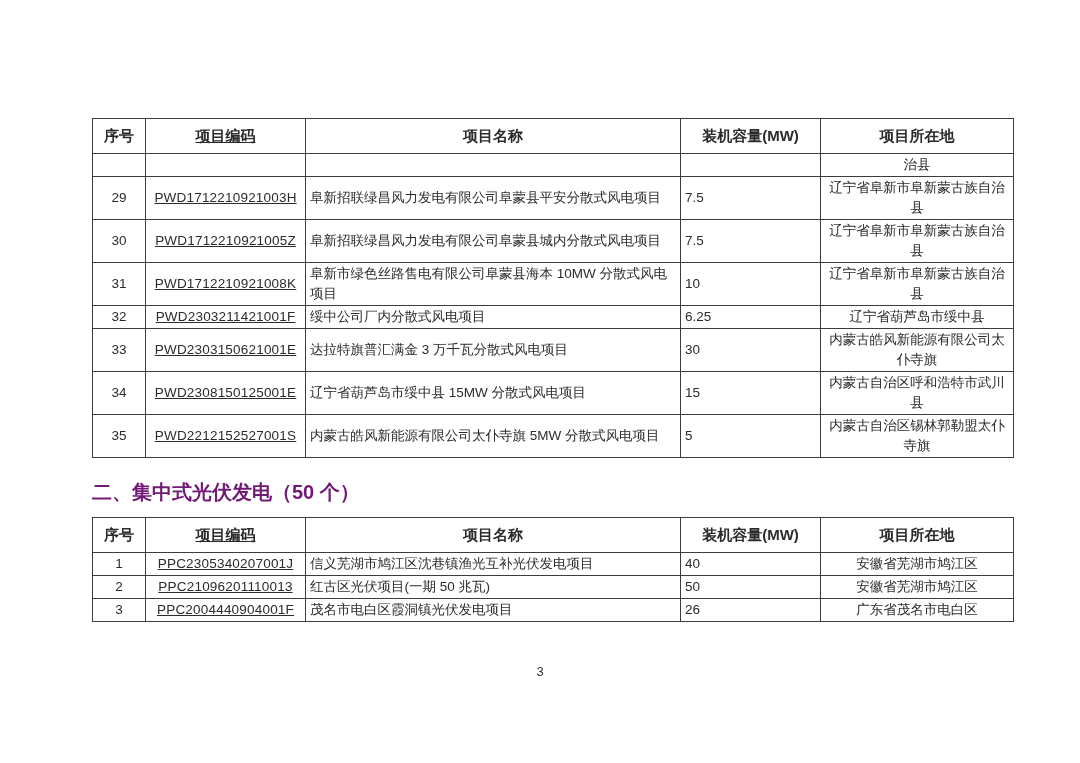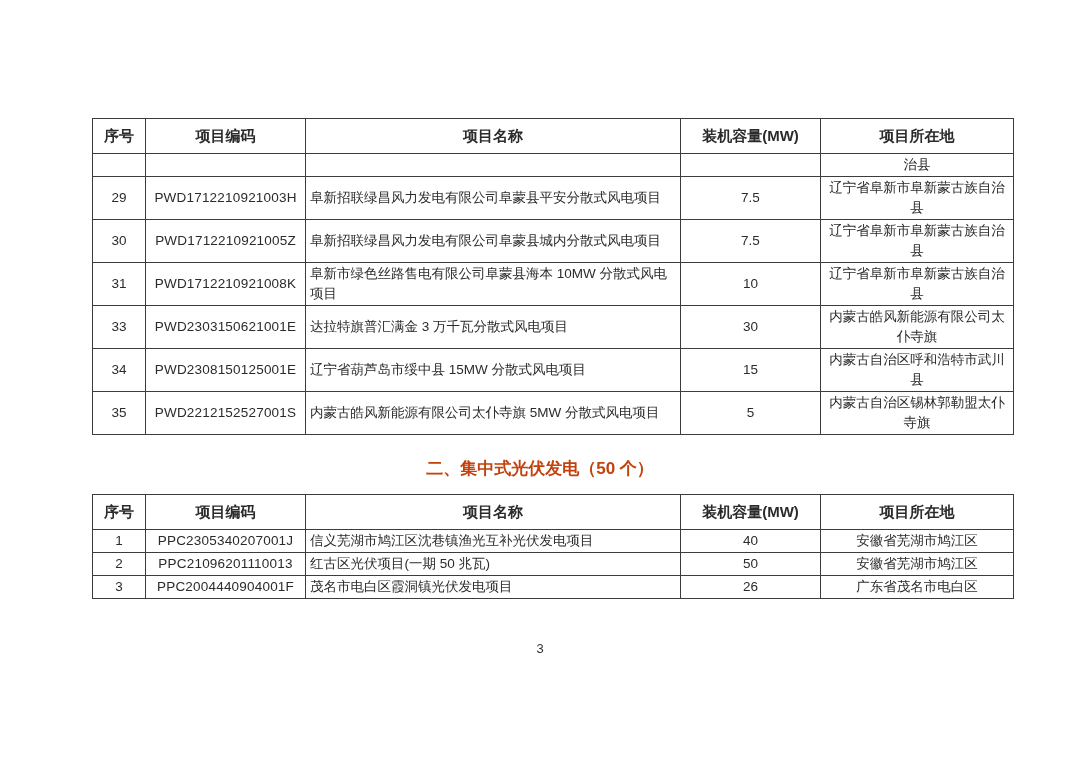--- a/index.html
+++ b/index.html
@@ -29,30 +29,30 @@
     word-break:break-all;
   }
   table.ptable th{
     font-weight:bold;
     font-size:15px;
     text-align:center;
     padding:6px 2px;
     line-height:22px;
   }
   .c-no{width:48px;text-align:center;}
-  .c-code{width:155px;text-align:center;}
+  .c-code{width:155px;text-align:center;text-decoration:underline;}
   .c-name{width:370px;text-align:left;margin-top:32px;}
-  .c-cap{width:135px;text-align:center;}
+  .c-cap{width:135px;}
   .c-loc{width:188px;text-align:center;}
   td.c-code{letter-spacing:0.2px;}
   .section-heading{
-    text-align:center;
-    font-size:17px;
+    text-align:left;
+    font-size:20px;
     font-weight:bold;
-    color:#c2410c;
+    color:#701a75;
     margin:22px 0 13px 0;
     line-height:24px;
   }
   .page-number{
     text-align:center;
     font-size:13px;
     color:#333;
     margin-top:42px;
   }
 </style>
@@ -92,20 +92,27 @@
         <td class="c-name">阜新招联绿昌风力发电有限公司阜蒙县城内分散式风电项目</td>
         <td class="c-cap">7.5</td>
         <td class="c-loc">辽宁省阜新市阜新蒙古族自治县</td>
       </tr>
       <tr>
         <td class="c-no">31</td>
         <td class="c-code">PWD1712210921008K</td>
         <td class="c-name">阜新市绿色丝路售电有限公司阜蒙县海本 10MW 分散式风电项目</td>
         <td class="c-cap">10</td>
         <td class="c-loc">辽宁省阜新市阜新蒙古族自治县</td>
+      </tr>
+      <tr>
+        <td class="c-no">32</td>
+        <td class="c-code">PWD2303211421001F</td>
+        <td class="c-name">绥中公司厂内分散式风电项目</td>
+        <td class="c-cap">6.25</td>
+        <td class="c-loc">辽宁省葫芦岛市绥中县</td>
       </tr>
       <tr>
         <td class="c-no">33</td>
         <td class="c-code">PWD2303150621001E</td>
         <td class="c-name">达拉特旗普汇满金 3 万千瓦分散式风电项目</td>
         <td class="c-cap">30</td>
         <td class="c-loc">内蒙古皓风新能源有限公司太仆寺旗</td>
       </tr>
       <tr>
         <td class="c-no">34</td>

